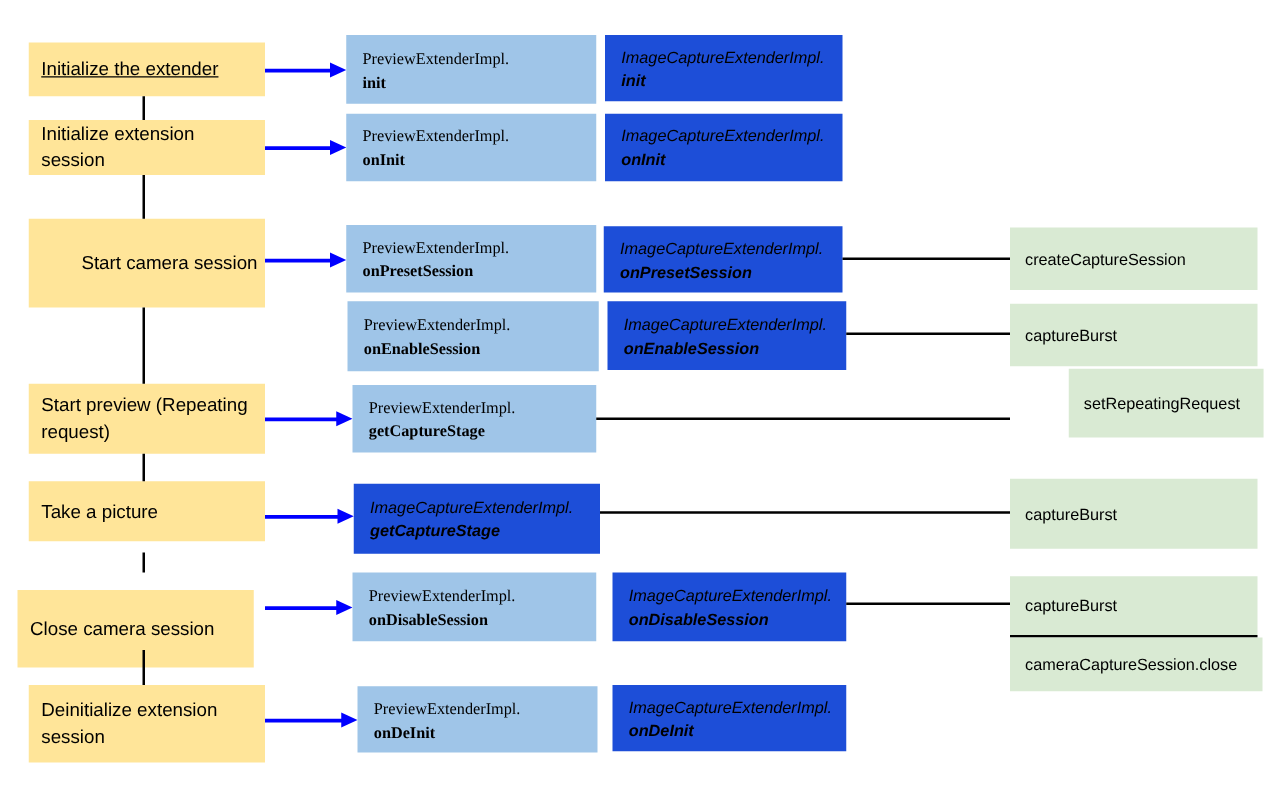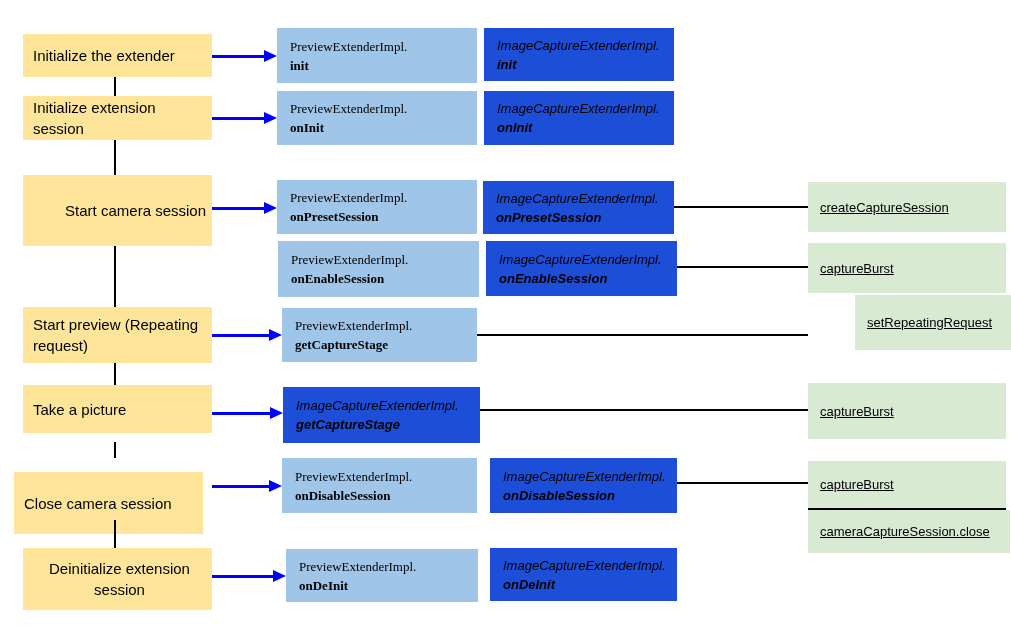--- a/index.html
+++ b/index.html
@@ -40,21 +40,20 @@
     padding-left:13px;
     padding-right:6px;
     font-style:italic;
   }
   .camera2-box{
     background:#d9ead3;
     font-size:13px;
     line-height:17px;
     padding-left:12px;
     padding-right:20px;
-    text-decoration:underline;
   }
   .method{font-weight:bold;}
   .arrow{position:absolute;height:12px;}
   .arrow .shaft{
     position:absolute;
     left:0;top:4.5px;height:3px;
     right:11px;
     background:#0000ff;
   }
   .arrow .head{
@@ -67,39 +66,39 @@
   }
   .connector-h{position:absolute;height:1.5px;background:#000000;}
   .connector-v{position:absolute;width:1.5px;background:#000000;}
   .divider{position:absolute;background:#000000;}
 </style>
 </head>
 <body>
 
 <div class="canvas">
 
-  <div class="box app-step" style="left:23px;top:34px;width:189px;height:43px;">
+  <div class="box app-step" style="left:23px;top:34px;width:189px;height:43px;text-decoration:underline;">
     <span>Initialize the extender</span>
   </div>
   <div class="box app-step" style="left:23px;top:96px;width:189px;height:44px;">
     <span>Initialize extension session</span>
   </div>
   <div class="box app-step" style="left:23px;top:175px;width:189px;height:71px;text-align:right;">
     <span>Start camera session</span>
   </div>
   <div class="box app-step" style="left:23px;top:307px;width:189px;height:56px;">
     <span>Start preview (Repeating request)</span>
   </div>
   <div class="box app-step" style="left:23px;top:385px;width:189px;height:48px;">
     <span>Take a picture</span>
   </div>
   <div class="box app-step" style="left:14px;top:458px;width:189px;height:62px;margin-top:14px;">
     <span>Close camera session</span>
   </div>
-  <div class="box app-step" style="left:23px;top:548px;width:189px;height:62px;text-align:center;">
+  <div class="box app-step" style="left:23px;top:548px;width:189px;height:62px;">
     <span>Deinitialize extension session</span>
   </div>
 
   <div class="connector-v" style="left:114px;top:77px;height:19px;"></div>
   <div class="connector-v" style="left:114px;top:140px;height:35px;"></div>
   <div class="connector-v" style="left:114px;top:246px;height:61px;"></div>
   <div class="connector-v" style="left:114px;top:363px;height:22px;"></div>
   <div class="connector-v" style="left:114px;top:442px;height:16px;"></div>
   <div class="connector-v" style="left:114px;top:520px;height:28px;"></div>
 

